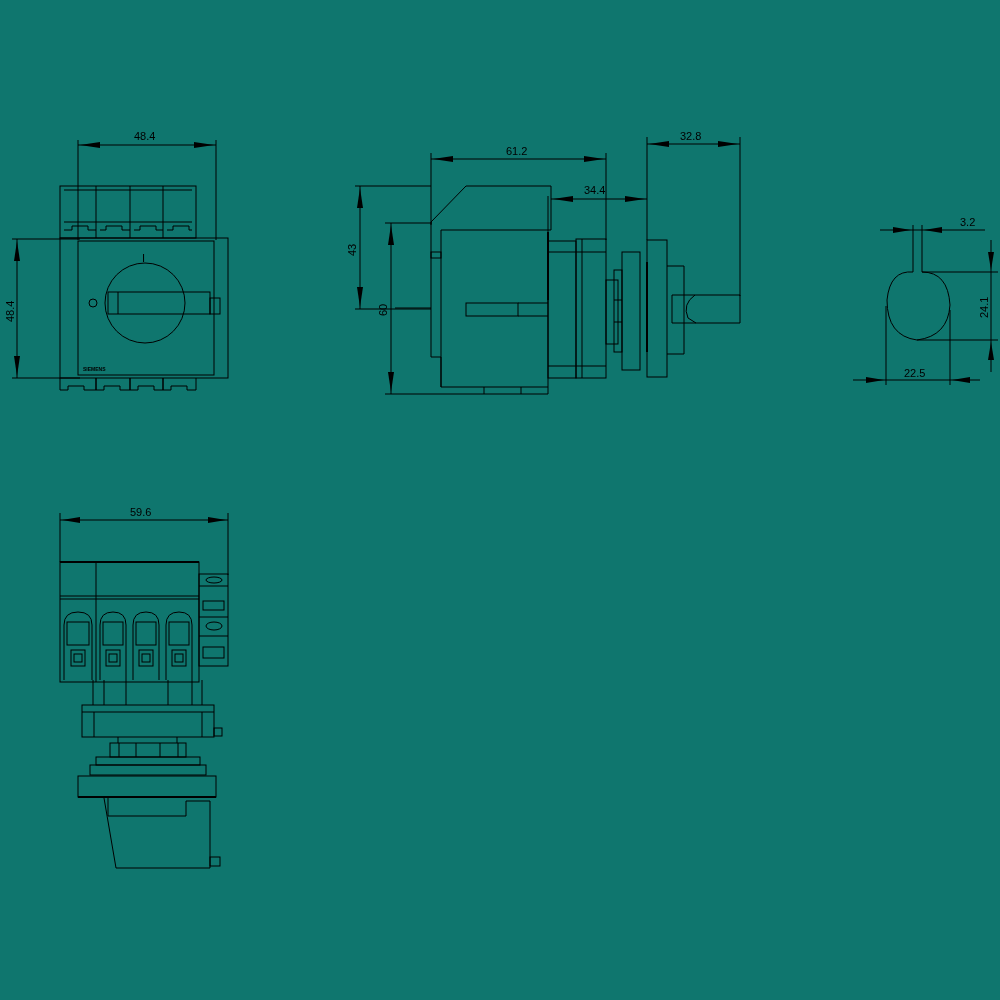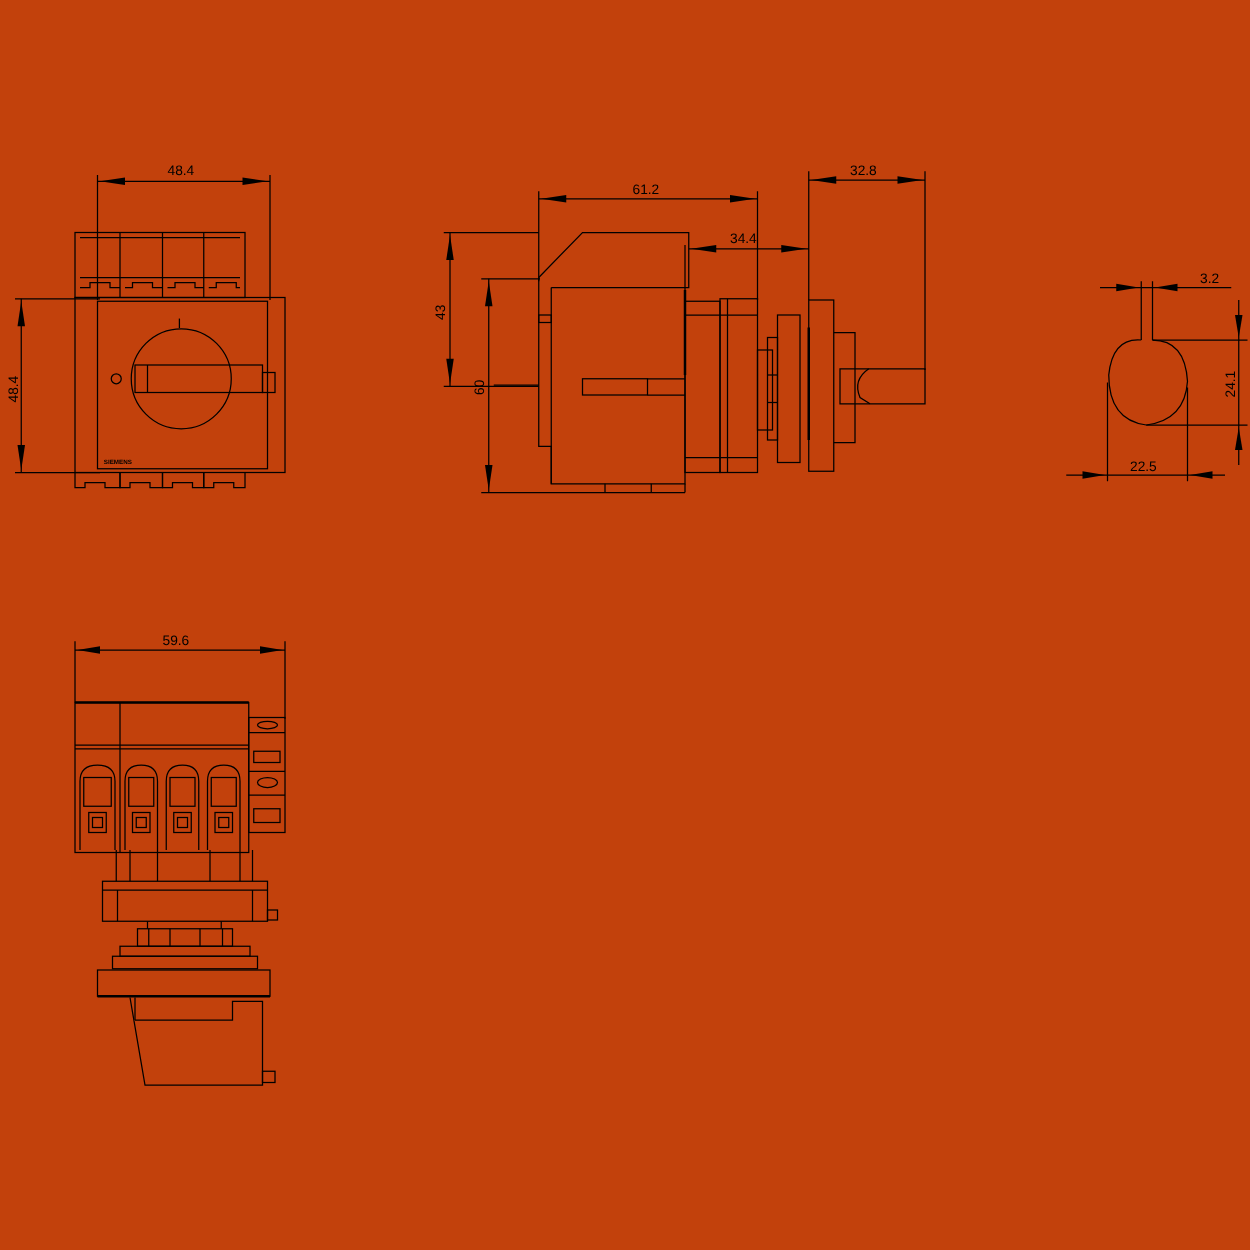--- a/index.html
+++ b/index.html
@@ -1,16 +1,16 @@
 <!DOCTYPE html>
 <html><head>
 <meta charset="utf-8">
 <style>
   html,body{margin:0;padding:0;background:#ffffff;}
-  #canvas{position:relative;width:1000px;height:1000px;background:#c2410c;overflow:hidden;}
+  #canvas{position:relative;width:1000px;height:1000px;background:#0f766e;overflow:hidden;}
   svg{position:absolute;left:0;top:0;}
   .ln{stroke:#000;stroke-width:1;fill:none;}
   .lnb{stroke:#000;stroke-width:2;fill:none;}
   .dim{font-family:"Liberation Sans",sans-serif;font-size:11px;fill:#000;}
   .brand{font-family:"Liberation Sans",sans-serif;font-size:5px;font-weight:bold;fill:#000;}
   .arrow{fill:#000;}
 </style>
 </head>
 <body>
 

